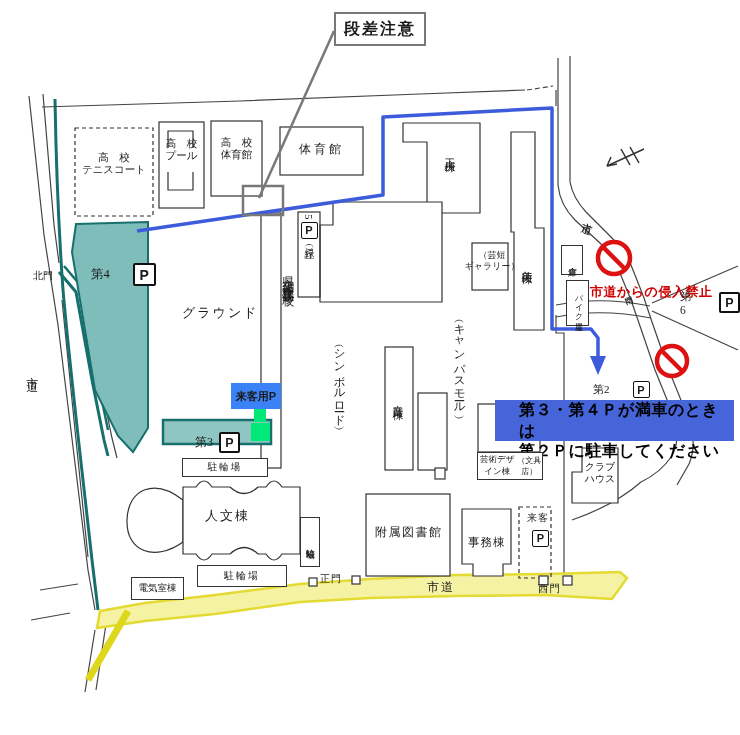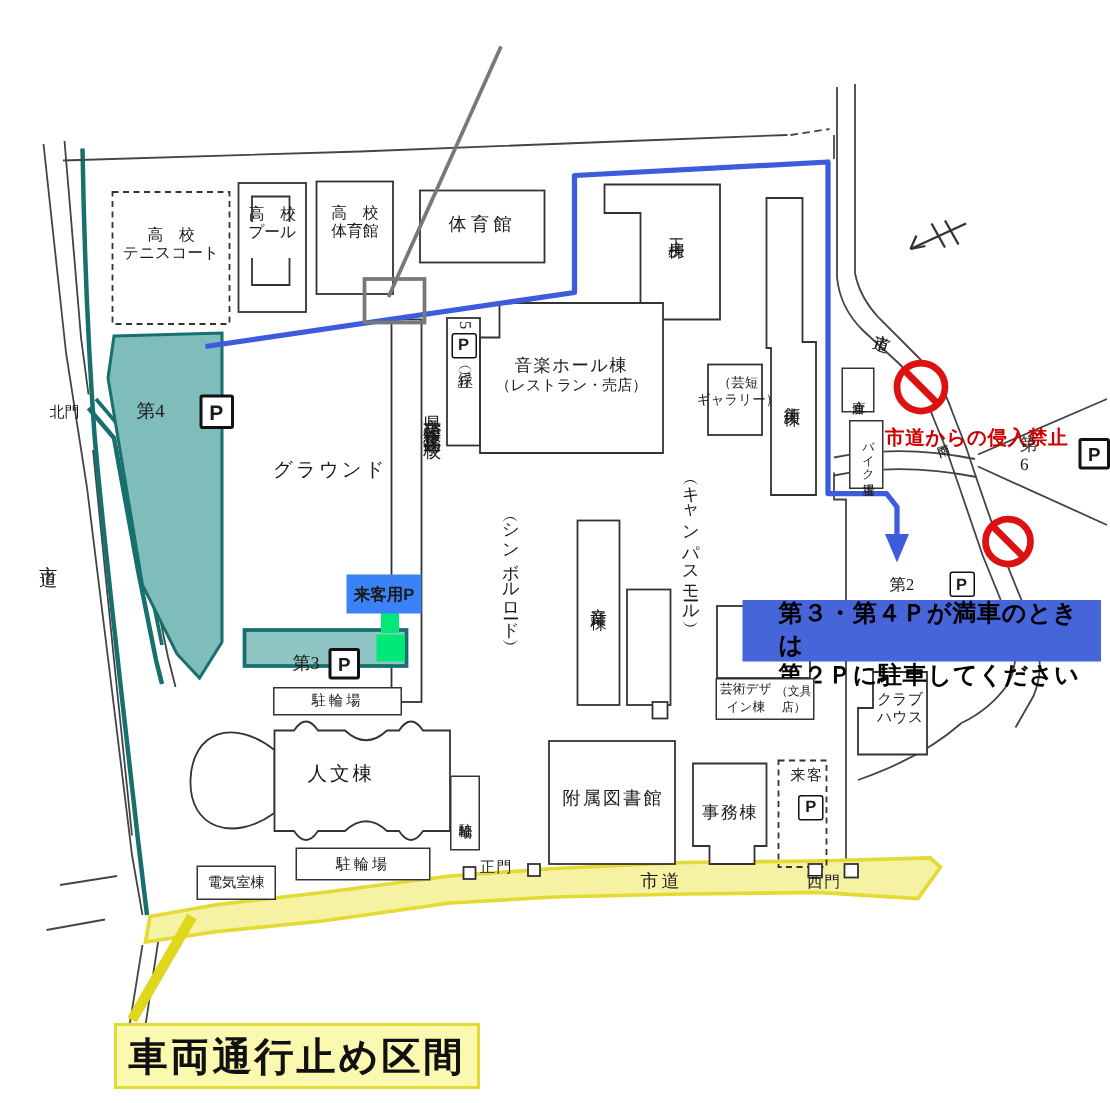--- a/index.html
+++ b/index.html
@@ -145,50 +145,46 @@
   </g>
 
   <g fill="#fff" stroke="#333" stroke-width="1.2">
     <rect x="309" y="578" width="8" height="8"></rect>
     <rect x="352" y="576" width="8" height="8"></rect>
     <rect x="539" y="576" width="9" height="9"></rect>
     <rect x="563" y="576" width="9" height="9"></rect>
   </g>
 </svg>
 
+<div class="step-warning sans bold">段差注意</div>
 
 <div class="notice sans">
   <div>第３・第４Ｐが満車のときは</div>
   <div>第２Ｐに駐車してください</div>
 </div>
 
 <div class="red-note sans">市道からの侵入禁止</div>
 
-<div class="closure sans">車両通行止め区間</div>
 
 <div class="visitor sans">来客用P</div>
 
 <div class="lbl c" style="left:78px;top:152px;width:72px;font-size:10.5px;">
   <div>高　校</div>
   <div>テニスコート</div>
 </div>
 <div class="lbl c" style="left:160px;top:138px;width:43px;font-size:10.5px;">
   <div>高　校</div>
   <div>プール</div>
 </div>
 <div class="lbl c" style="left:211px;top:137px;width:51px;font-size:10.5px;">
   <div>高　校</div>
   <div>体育館</div>
 </div>
 <div class="lbl c" style="left:280px;top:142px;width:83px;font-size:12px;letter-spacing:3px;">体育館</div>
 <div class="lbl v" style="left:443px;top:150px;font-size:11px;letter-spacing:1px;">工房棟</div>
-<div class="lbl c" style="left:320px;top:238px;width:122px;">
-  <div style="font-size:11.5px;letter-spacing:1px;">音楽ホール棟</div>
-  <div style="font-size:10px;">（レストラン・売店）</div>
-</div>
 <div class="lbl c" style="left:464px;top:250px;width:56px;font-size:9px;">
   <div>（芸短</div>
   <div>ギャラリー）</div>
 </div>
 <div class="lbl v" style="left:520px;top:262px;font-size:11px;letter-spacing:1px;">美術棟</div>
 <div class="lbl v" style="left:281px;top:267px;font-size:12px;letter-spacing:2px;">県立芸術緑丘高等学校</div>
 <div class="lbl" style="left:182px;top:305px;font-size:13px;letter-spacing:2px;">グラウンド</div>
 <div class="lbl v" style="left:332px;top:341px;font-size:11.5px;">（シンボルロード）</div>
 <div class="lbl v" style="left:452px;top:316px;font-size:11.5px;">（キャンパスモール）</div>
 <div class="lbl v" style="left:391px;top:396px;font-size:11px;letter-spacing:2px;">音楽棟</div>

